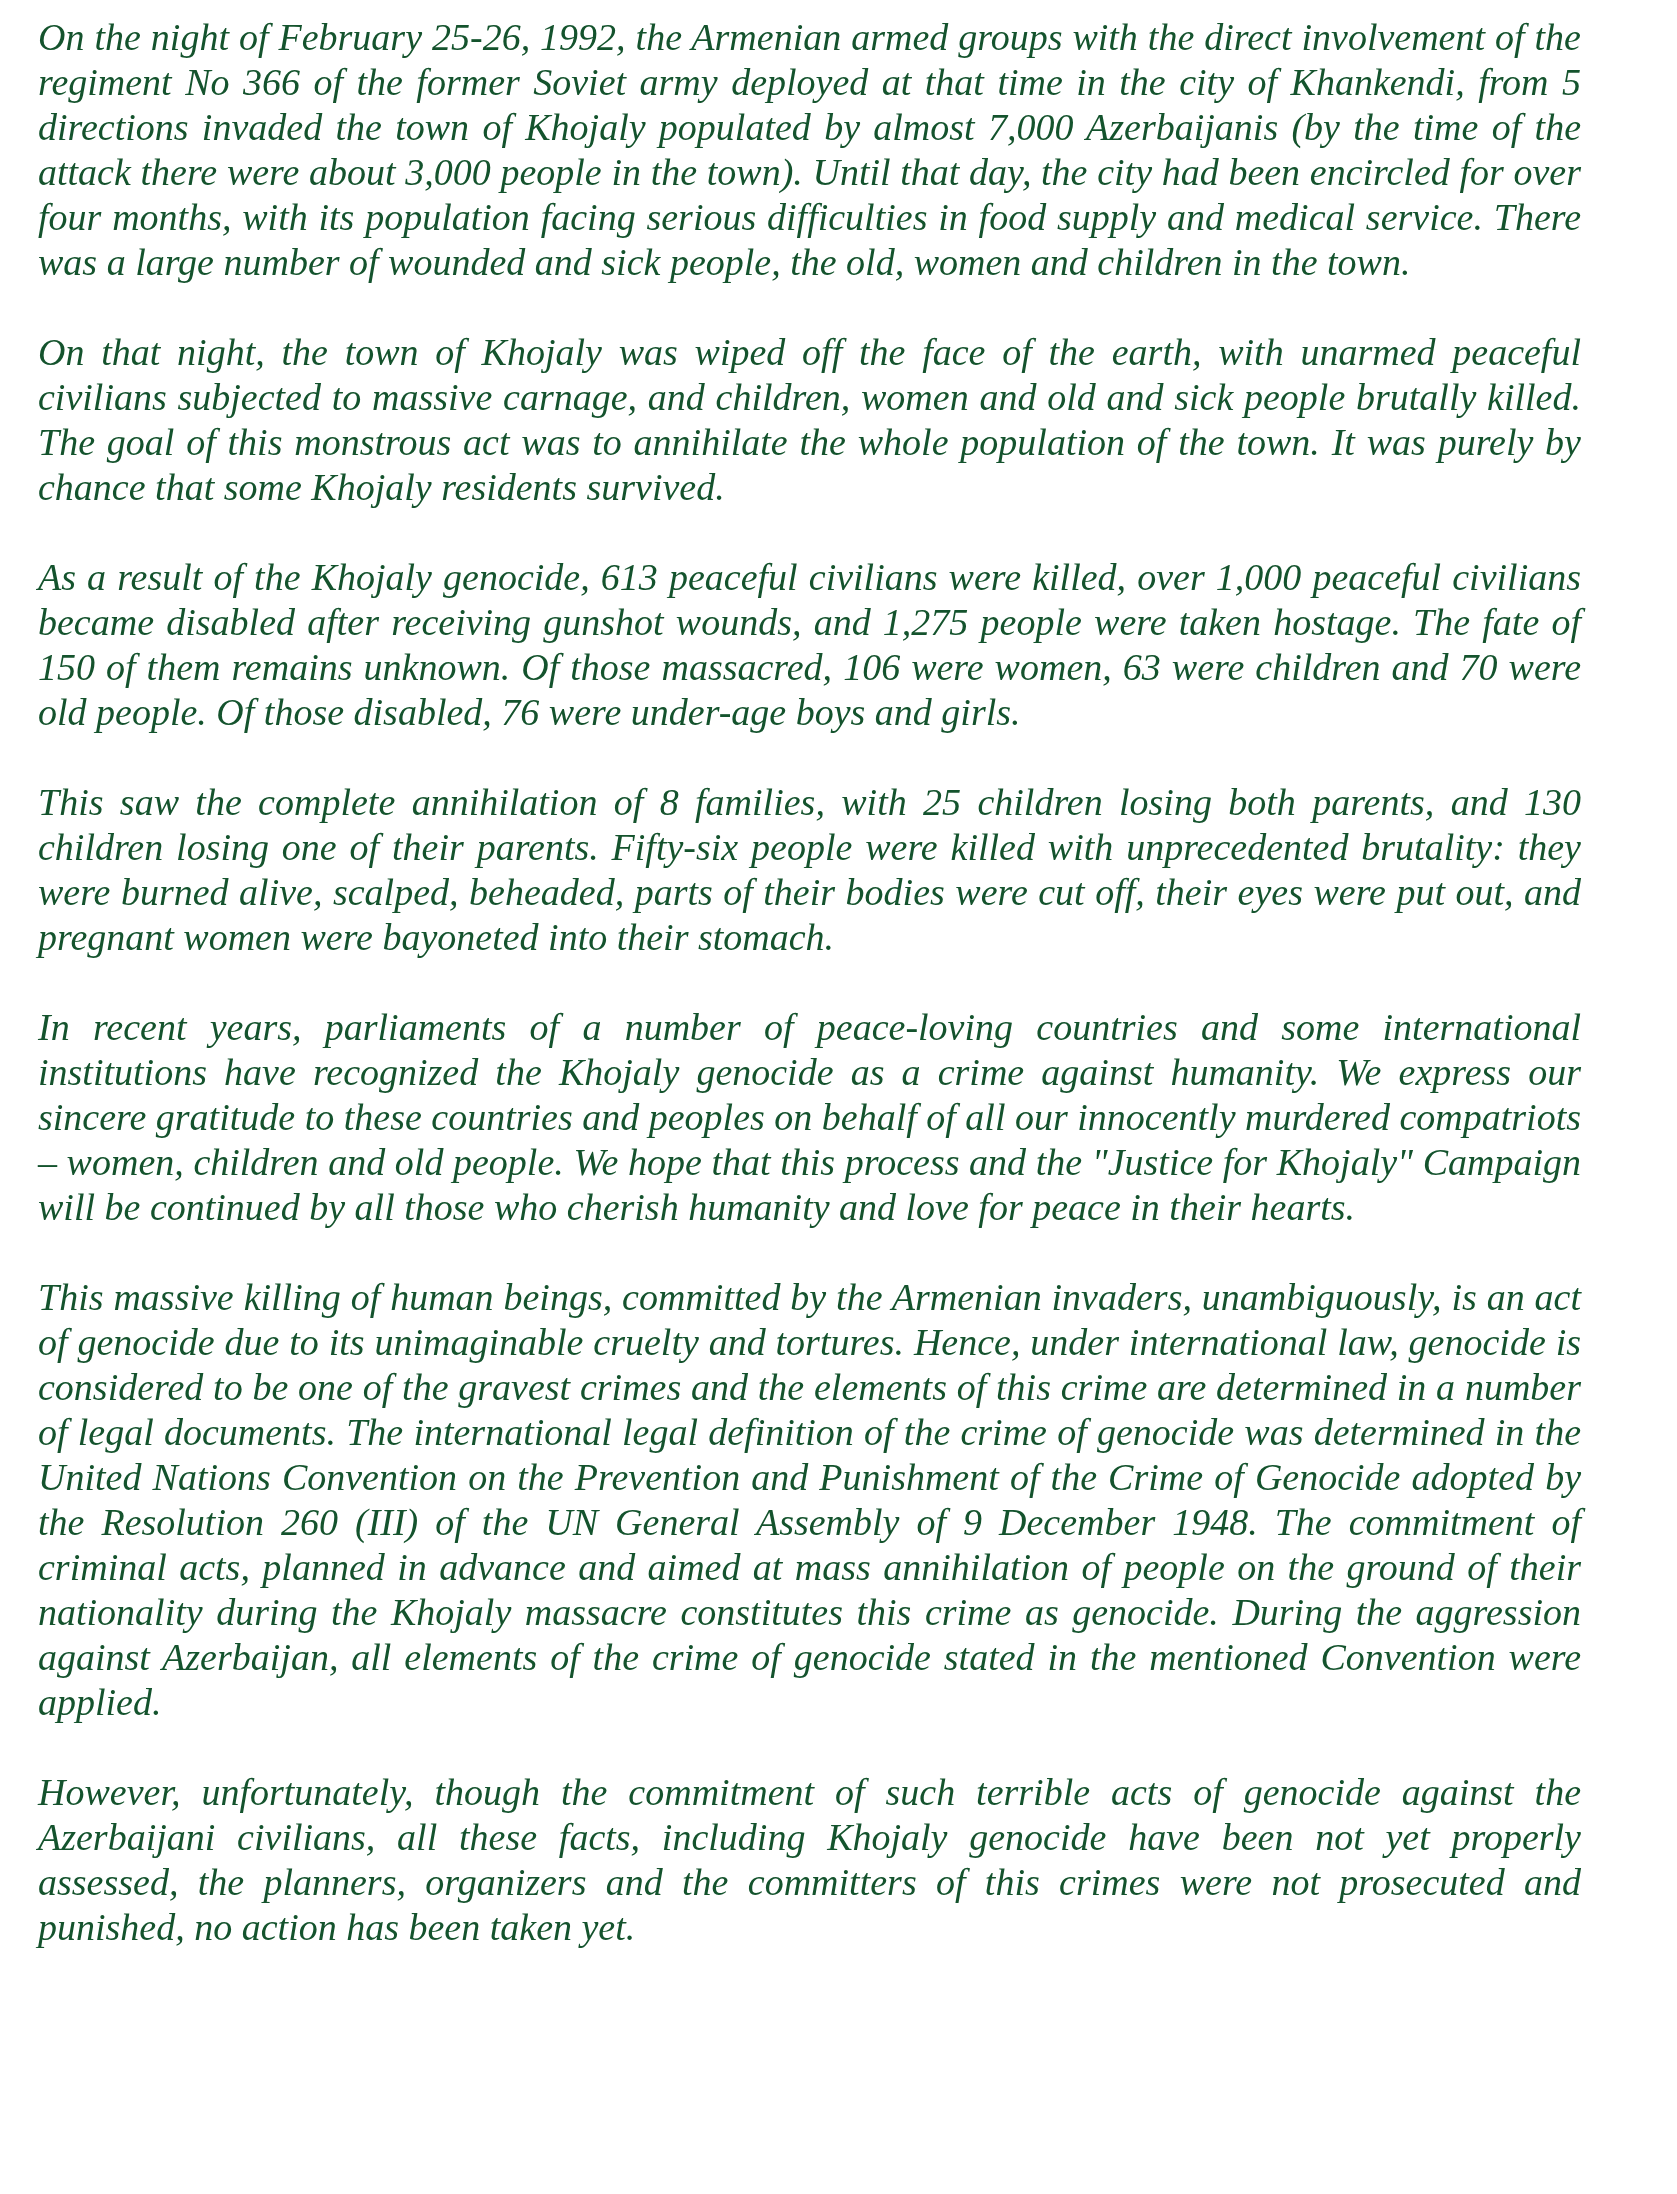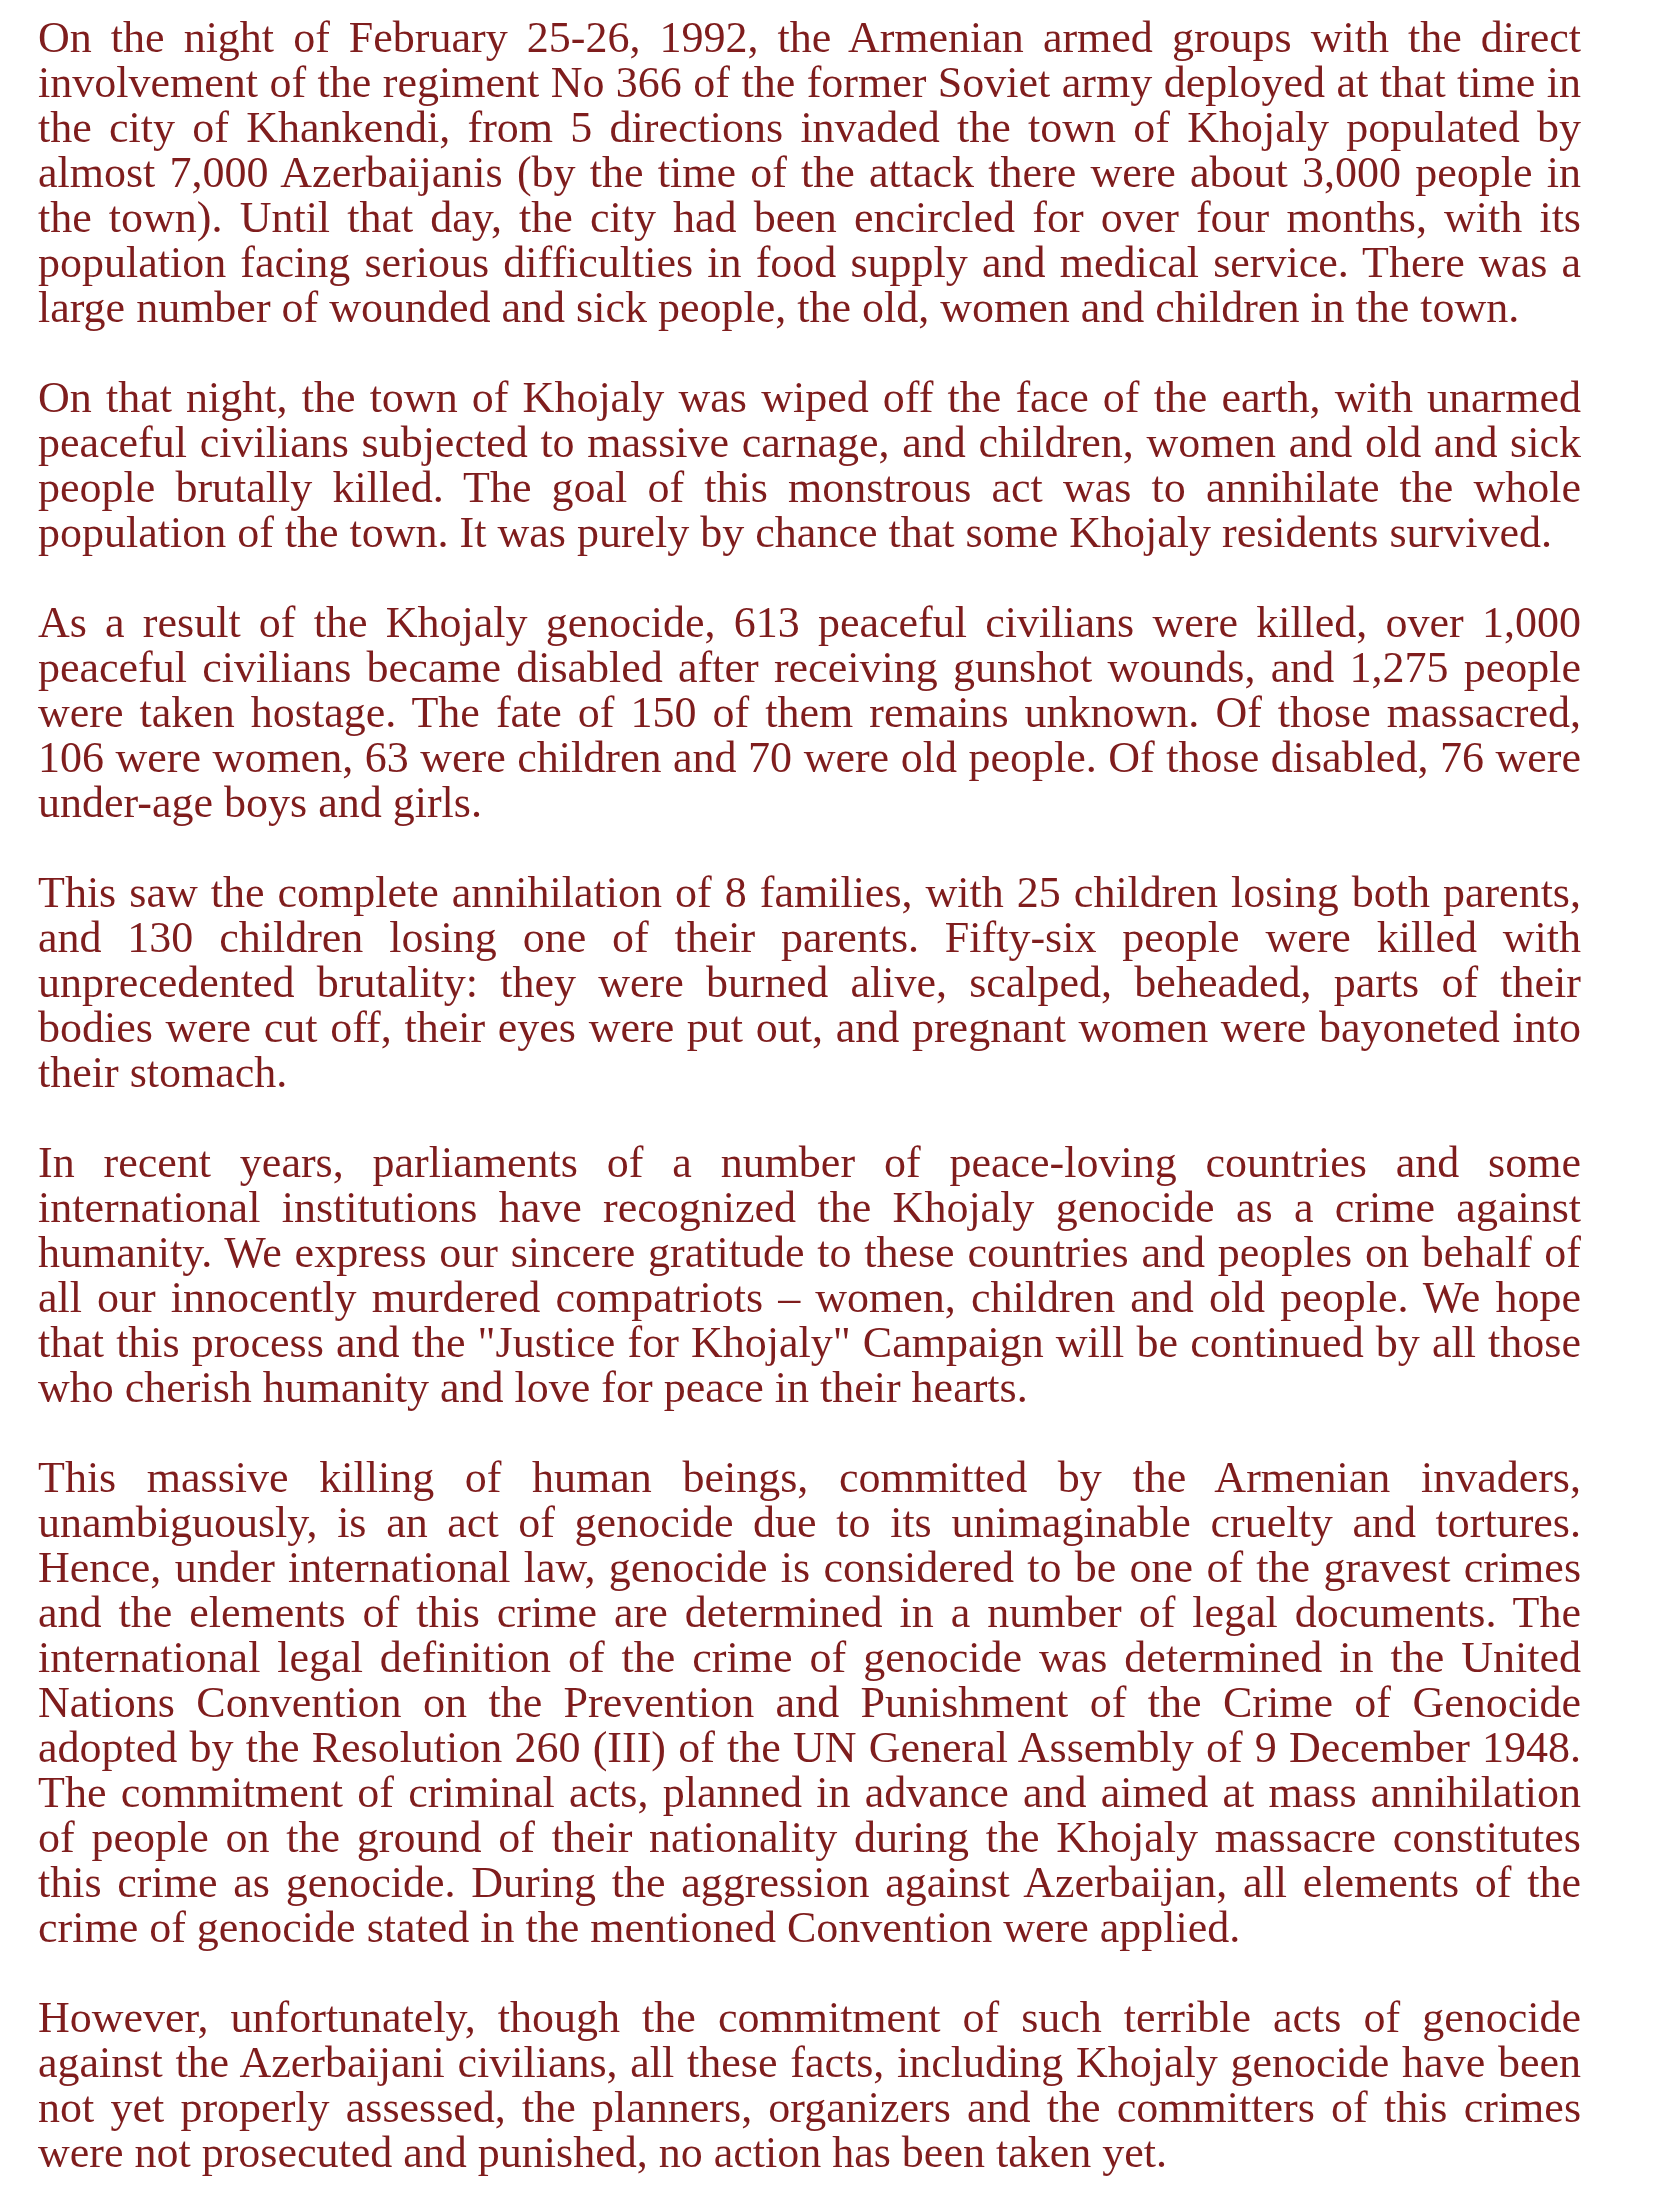--- a/index.html
+++ b/index.html
@@ -11,24 +11,25 @@
     width: 1678px;
     height: 2194px;
     position: relative;
     overflow: hidden;
   }
   .page {
     position: absolute;
     left: 38px;
     top: 15.4px;
     width: 1543px;
-    color: #7f1d1d;
+    color: #14532d;
     font-family: "Liberation Serif", "DejaVu Serif", serif;
-    font-size: 44px;
+    font-size: 38px;
     line-height: 45px;
+    font-style: italic;
   }
   .para {
     margin: 0 0 45px 0;
     text-align: justify;
     text-align-last: left;
     hyphens: none;
   }
   .para:last-child {
     margin-bottom: 0;
     margin-top: 15px;

